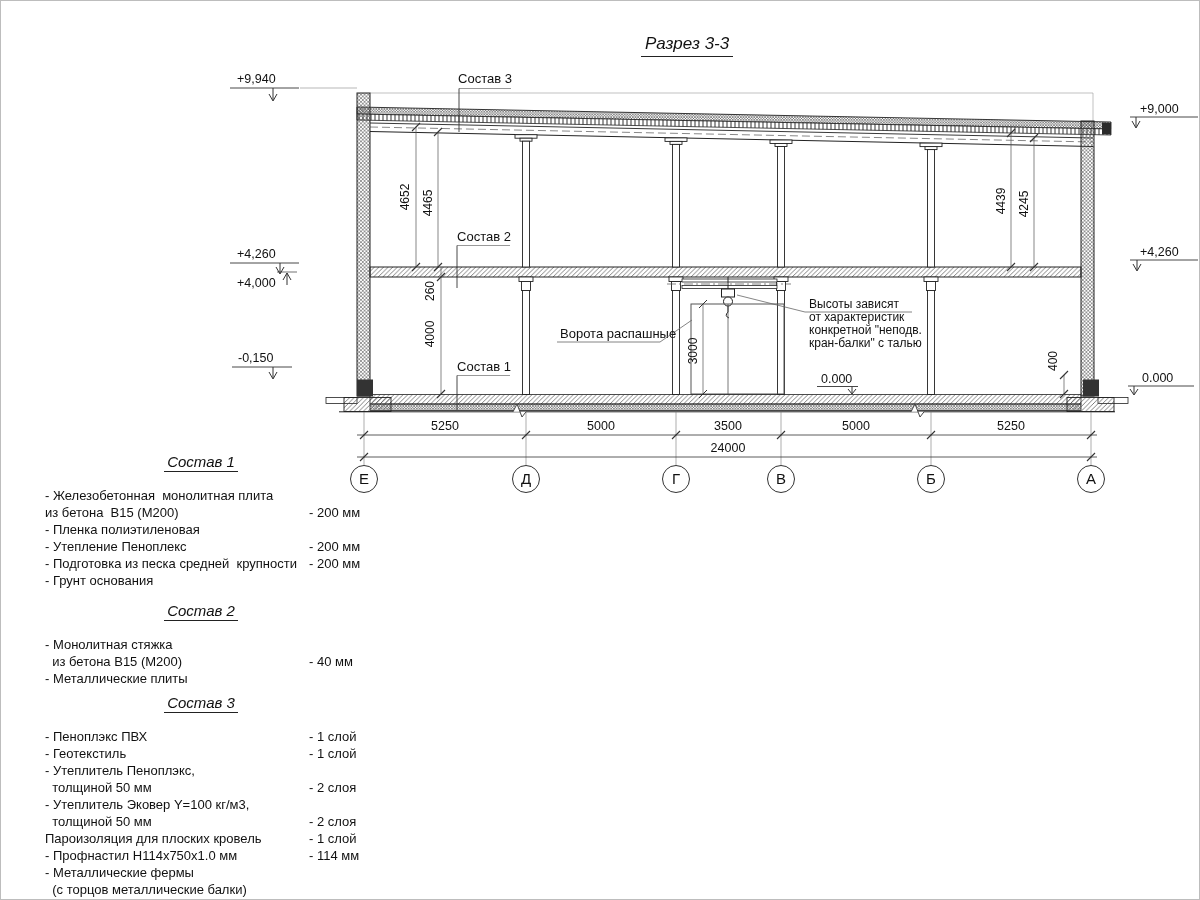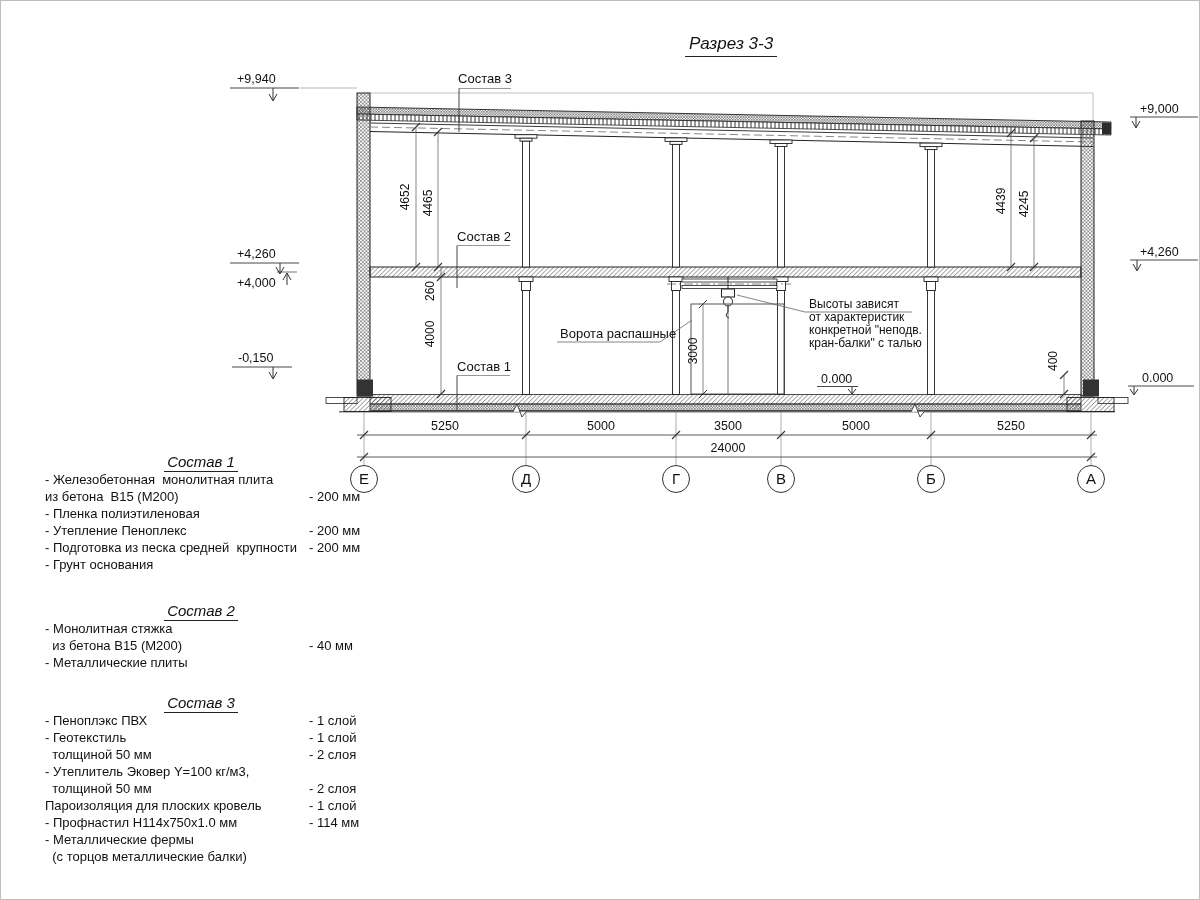--- a/index.html
+++ b/index.html
@@ -1,27 +1,27 @@
 <!DOCTYPE html>
 <html><head>
 <meta charset="utf-8">
 <style>
   html,body{margin:0;padding:0;background:#e8e8e8;}
   #page{position:relative;width:1200px;height:900px;background:#ffffff;
         border:1px solid #bdbdbd;box-sizing:border-box;overflow:hidden;
         font-family:"Liberation Sans", sans-serif;color:#111;}
   #drawing-svg{position:absolute;left:0;top:0;}
-  .title{position:absolute;left:640px;top:33px;width:180px;text-align:center;
+  .title{position:absolute;left:640px;top:33px;width:180px;
          font-style:italic;font-size:17px;color:#111;}
   .title span{display:inline-block;border-bottom:1.2px solid #222;padding:0 4px 2px 4px;}
   .lists{position:absolute;left:44px;top:0;width:330px;}
   .list-block{position:absolute;left:0;width:330px;}
   .list-heading{width:312px;text-align:center;font-style:italic;font-size:15px;}
   .list-heading span{display:inline-block;border-bottom:1px solid #222;padding:0 3px 1px 3px;}
-  .list-items{margin-top:0;}
+  .list-items{margin-top:16px;}
   .list-row{position:relative;height:17px;font-size:13px;white-space:pre;}
   .list-row .val{position:absolute;left:264px;top:0;white-space:nowrap;}
   #b1{top:452px;} #b2{top:601px;} #b3{top:693px;}
   text{font-family:"Liberation Sans", sans-serif;fill:#111;}
   .dimtxt{font-size:12px;}
   .elevtxt{font-size:12.5px;}
   .callout{font-size:13px;}
   .notetxt{font-size:12px;}
   .axistxt{font-size:15px;}
   .hdimtxt{font-size:12.5px;}
@@ -351,20 +351,21 @@
         <div class="list-row"><span>  из бетона В15 (М200)</span><span class="val">- 40 мм</span></div>
         <div class="list-row"><span>- Металлические плиты</span><span class="val"></span></div>
       </div>
     </div>
 
     <div class="list-block" id="b3">
       <div class="list-heading"><span>Состав 3</span></div>
       <div class="list-items">
         <div class="list-row"><span>- Пеноплэкс ПВХ</span><span class="val">- 1 слой</span></div>
         <div class="list-row"><span>- Геотекстиль</span><span class="val">- 1 слой</span></div>
+        <div class="list-row"><span>- Утеплитель Пеноплэкс,</span><span class="val"></span></div>
         <div class="list-row"><span>  толщиной 50 мм</span><span class="val">- 2 слоя</span></div>
         <div class="list-row"><span>- Утеплитель Эковер Y=100 кг/м3,</span><span class="val"></span></div>
         <div class="list-row"><span>  толщиной 50 мм</span><span class="val">- 2 слоя</span></div>
         <div class="list-row"><span>Пароизоляция для плоских кровель</span><span class="val">- 1 слой</span></div>
         <div class="list-row"><span>- Профнастил Н114х750х1.0 мм</span><span class="val">- 114 мм</span></div>
         <div class="list-row"><span>- Металлические фермы</span><span class="val"></span></div>
         <div class="list-row"><span>  (с торцов металлические балки)</span><span class="val"></span></div>
       </div>
     </div>
 

